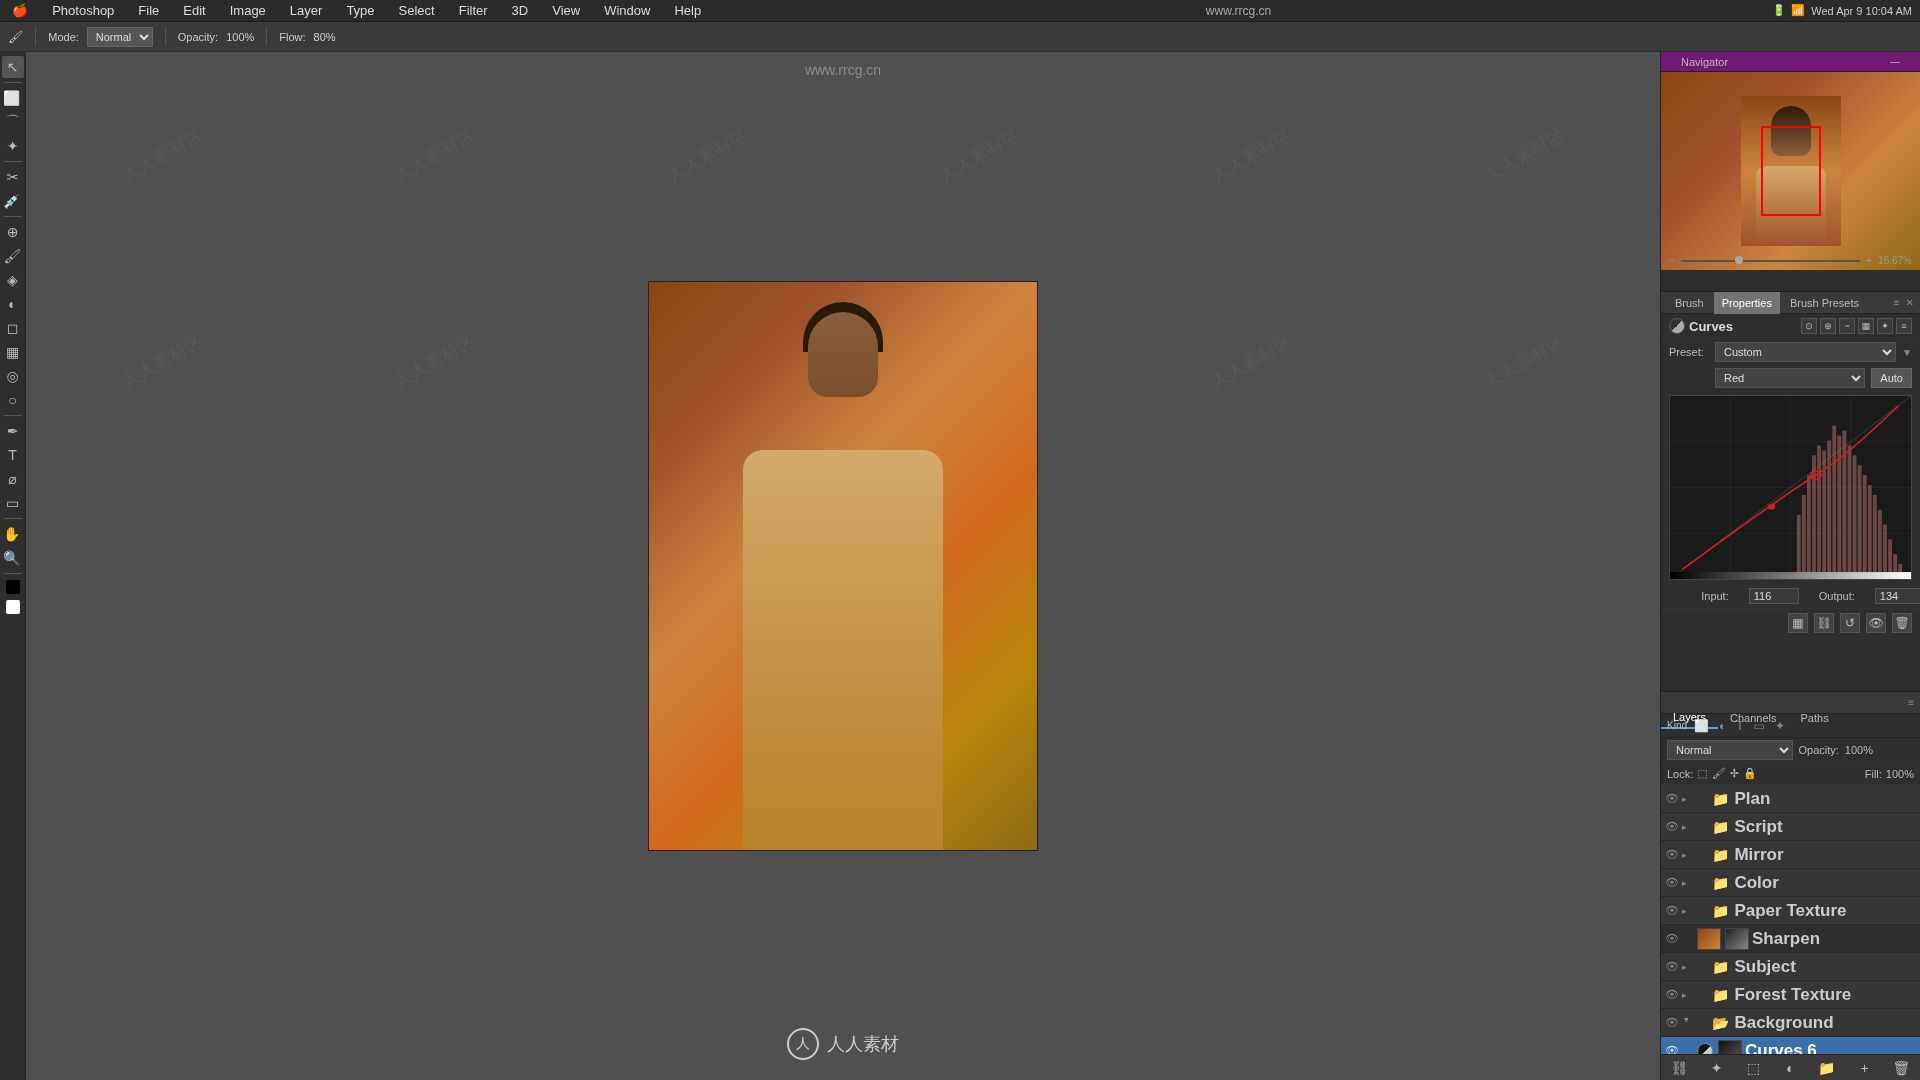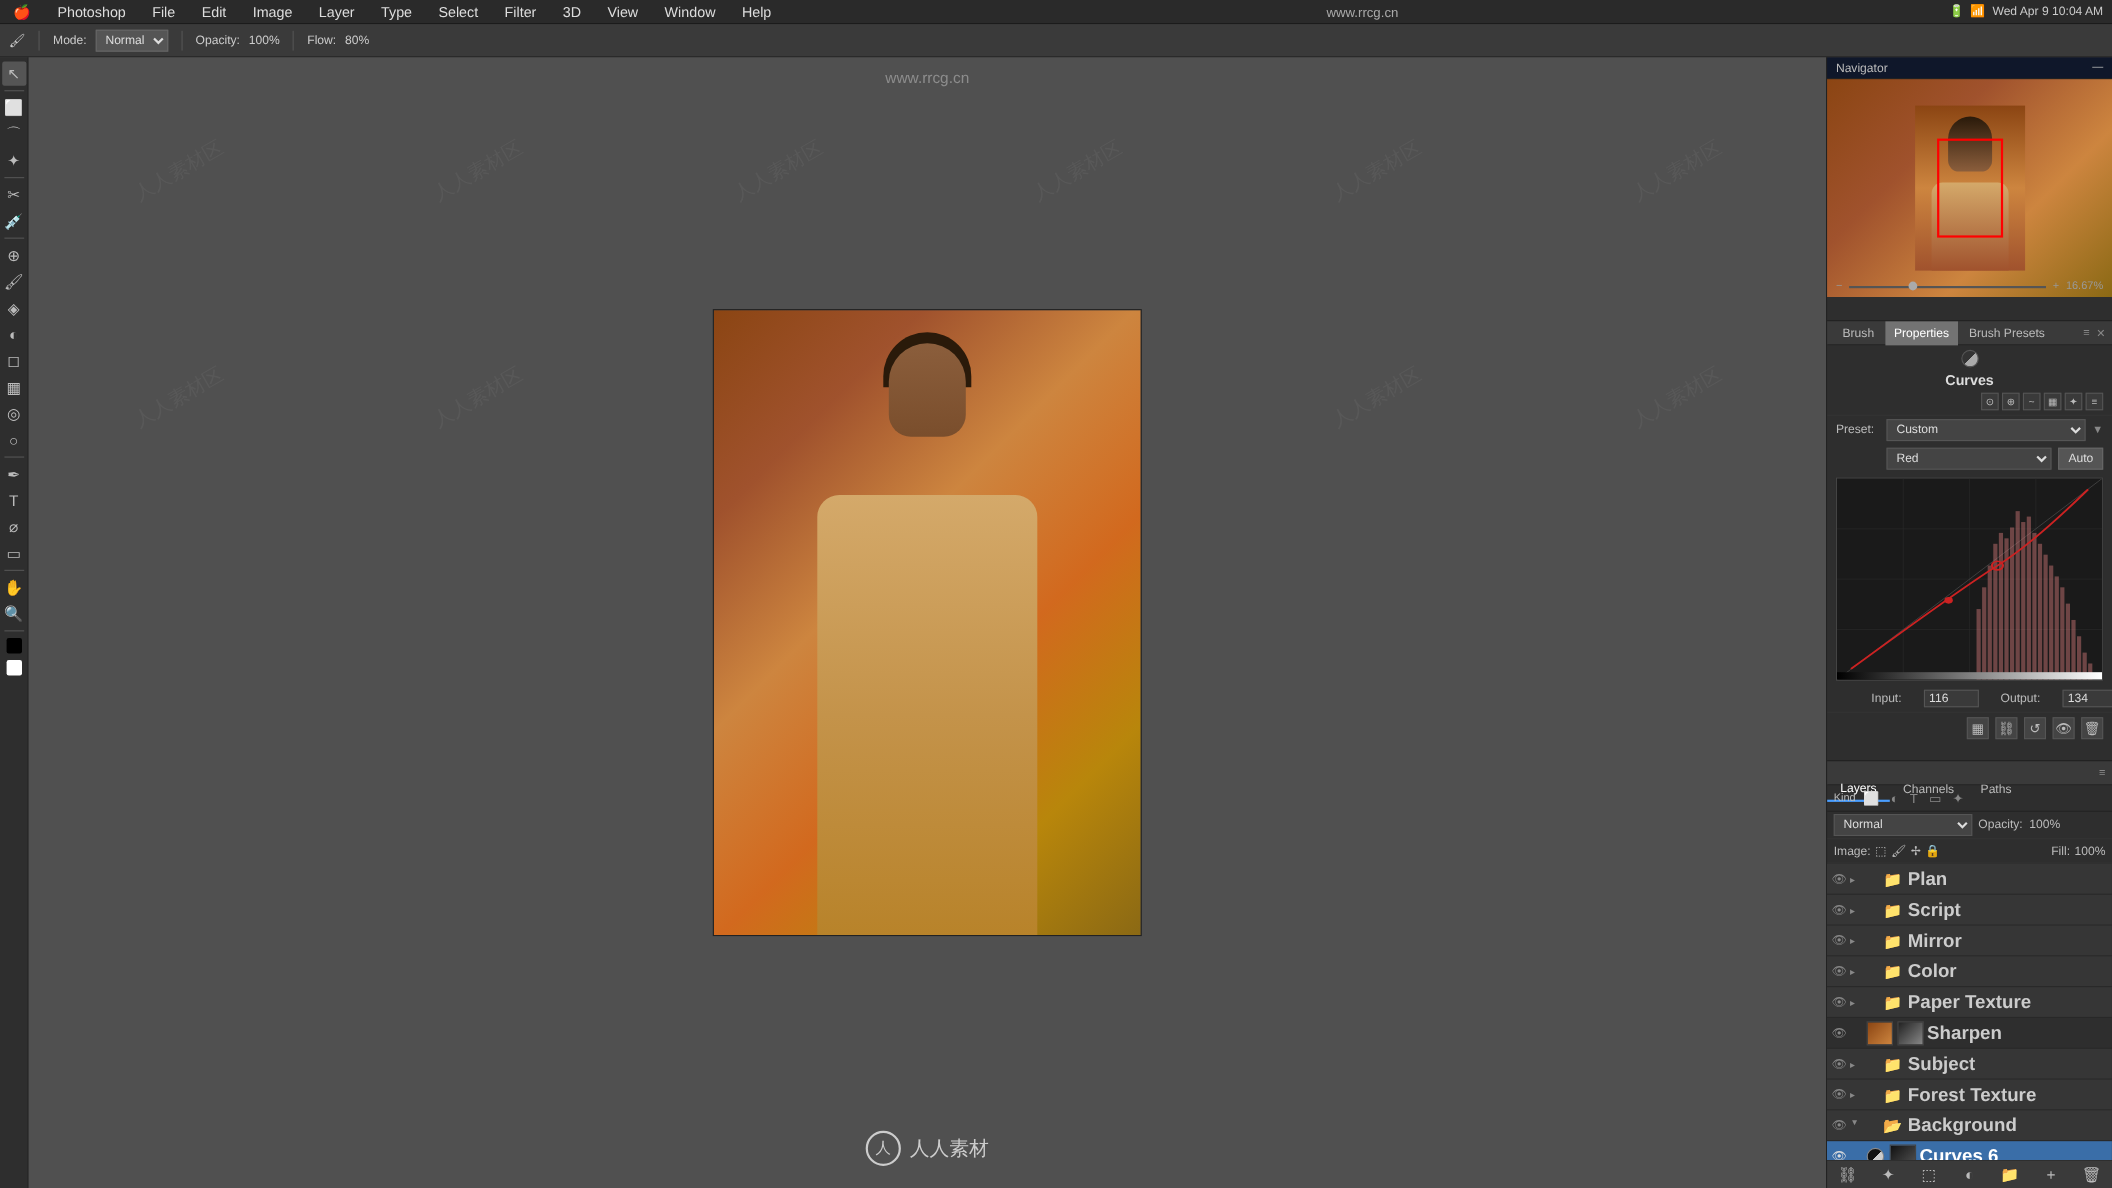--- a/index.html
+++ b/index.html
@@ -224,24 +224,24 @@
     }
 
     
     #navigator-panel {
       height: 240px;
       border-bottom: 1px solid #222;
       flex-shrink: 0;
     }
     .panel-header {
       height: 20px;
-      background: #0f172a;
-      display: flex;
-      align-items: center;
-      padding: 0 8px;
+      background: #701a75;
+      display: flex;
+      align-items: center;
+      padding: 0 20px;
       font-size: 11px;
       color: #bbb;
       border-bottom: 1px solid #222;
     }
     .navigator-preview {
       width: 100%;
       height: 198px;
       background: linear-gradient(135deg, #8B4513, #A0522D, #CD853F, #8B6914);
       position: relative;
       overflow: hidden;
@@ -692,21 +692,21 @@
 
     <div id="properties-panel">
       <div class="props-tab-bar">
         <span class="props-tab">Brush</span>
         <span class="props-tab active">Properties</span>
         <span class="props-tab">Brush Presets</span>
         <span style="margin-left:auto; font-size:10px; color:#888; cursor:pointer;">≡</span>
         <span style="font-size:10px; color:#888; cursor:pointer; margin-left:4px;">✕</span>
       </div>
 
-      <div style="display:flex; align-items:center; padding:4px 8px; border-bottom:1px solid #333; gap:4px;flex-direction:column;">
+      <div style="display:flex; align-items:center; padding:4px 8px; border-bottom:1px solid #333; gap:4px;">
         <div style="width:16px;height:16px;background:linear-gradient(135deg,#333 50%,#aaa 50%);border-radius:50%;border:1px solid #555;"></div>
         <span style="font-size:13px;font-weight:bold;color:#ddd;">Curves</span>
         <div style="margin-left:auto;display:flex;gap:3px;">
           <div style="width:16px;height:16px;background:#3a3a3a;border:1px solid #555;display:flex;align-items:center;justify-content:center;font-size:9px;color:#bbb;cursor:pointer;">⊙</div>
           <div style="width:16px;height:16px;background:#3a3a3a;border:1px solid #555;display:flex;align-items:center;justify-content:center;font-size:9px;color:#bbb;cursor:pointer;">⊕</div>
           <div style="width:16px;height:16px;background:#3a3a3a;border:1px solid #555;display:flex;align-items:center;justify-content:center;font-size:9px;color:#bbb;cursor:pointer;">~</div>
           <div style="width:16px;height:16px;background:#3a3a3a;border:1px solid #555;display:flex;align-items:center;justify-content:center;font-size:9px;color:#bbb;cursor:pointer;">▦</div>
           <div style="width:16px;height:16px;background:#3a3a3a;border:1px solid #555;display:flex;align-items:center;justify-content:center;font-size:9px;color:#bbb;cursor:pointer;">✦</div>
           <div style="width:16px;height:16px;background:#3a3a3a;border:1px solid #555;display:flex;align-items:center;justify-content:center;font-size:9px;color:#bbb;cursor:pointer;">≡</div>
         </div>
@@ -819,21 +819,21 @@
         <select class="layers-mode-select">
           <option>Normal</option>
         </select>
         <div class="opacity-row">
           <span>Opacity:</span>
           <span>100%</span>
         </div>
       </div>
 
       <div class="lock-row">
-        <span>Image:</span>
+        <span>Lock:</span>
         <span style="font-size:11px;cursor:pointer;">⬚</span>
         <span style="font-size:11px;cursor:pointer;">🖌</span>
         <span style="font-size:11px;cursor:pointer;">✢</span>
         <span style="font-size:11px;cursor:pointer;">🔒</span>
         <span style="margin-left:auto;font-size:11px;">Fill:</span>
         <span style="font-size:11px;">100%</span>
       </div>
 
       <div class="layers-list">
 

